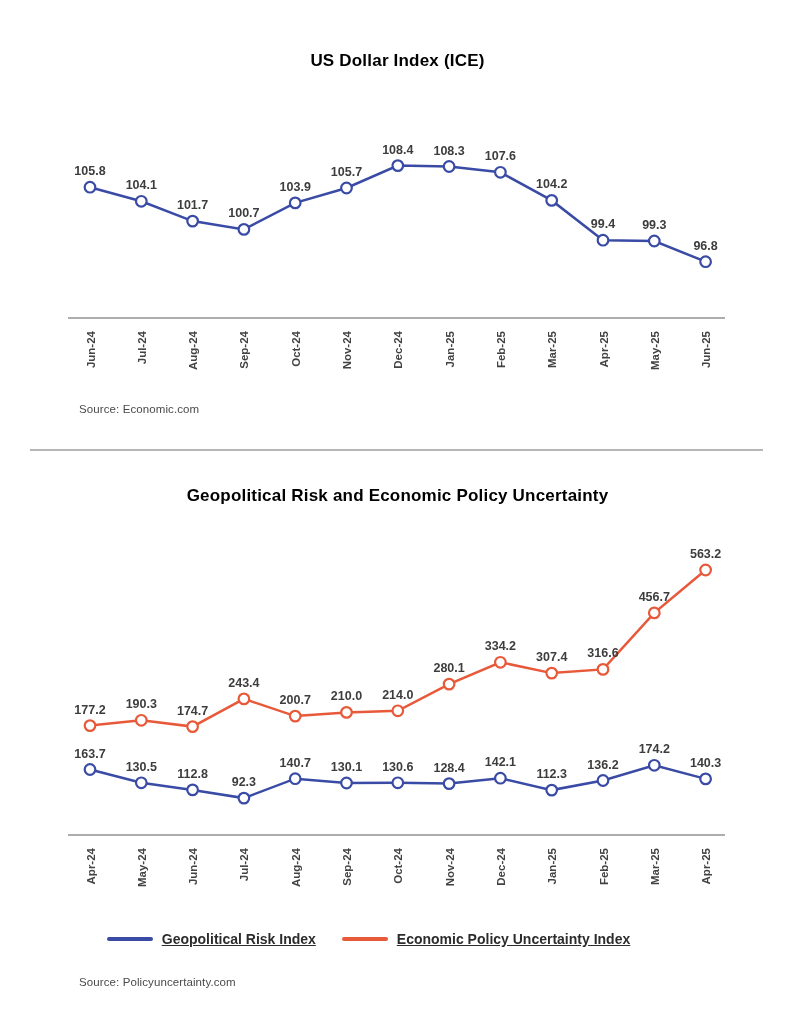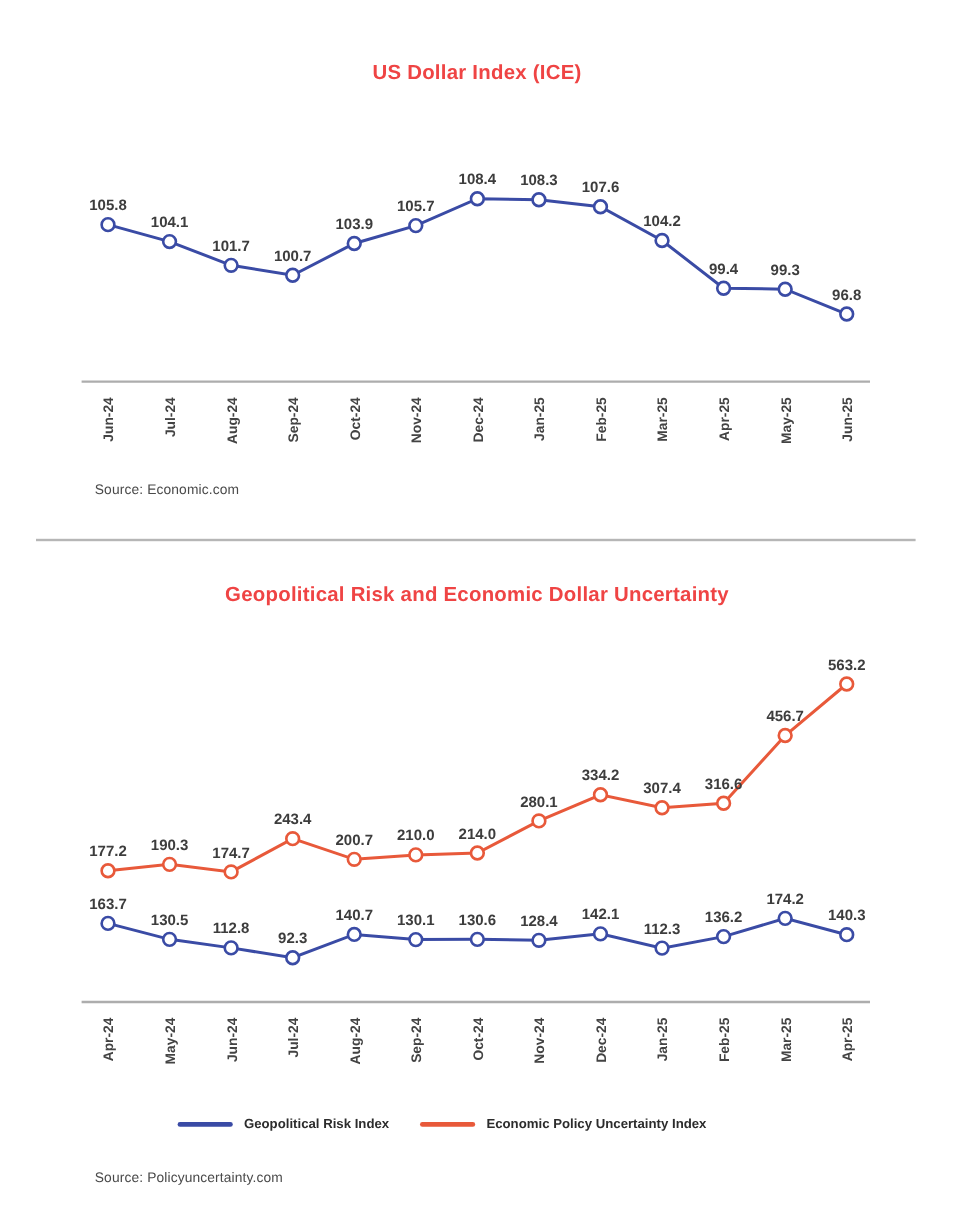--- a/index.html
+++ b/index.html
@@ -2,40 +2,40 @@
 <html><head>
 <meta charset="utf-8">
 <style>
   html,body{margin:0;padding:0;background:#ffffff;}
   .page{
     position:relative;width:795px;height:1024px;background:#ffffff;
     font-family:"Liberation Sans",sans-serif;overflow:hidden;
   }
   .chart-title{
     position:absolute;left:0;width:795px;text-align:center;
-    font-size:17px;font-weight:bold;color:#ef4444;letter-spacing:.2px;
+    font-size:17px;font-weight:bold;color:#000000;letter-spacing:.2px;
   }
   #title1{top:51px;}
   #title2{top:486px;}
   .plot-svg{position:absolute;left:0;}
   #svg1{top:0;}
   #svg2{top:455px;}
   .source-note{
     position:absolute;left:79px;font-size:11.5px;color:#4a4a4a;letter-spacing:.1px;
   }
   #source1{top:403px;}
   #source2{top:976px;}
   .divider{
     position:absolute;top:449px;left:30px;width:733px;height:0;
     border-top:2px solid #b6b6b6;
   }
   .legend{
     position:absolute;top:931px;left:0;width:737px;
     display:flex;justify-content:center;align-items:center;
-    font-size:11px;font-weight:bold;color:#2c2c2c;
+    font-size:14px;font-weight:bold;color:#2c2c2c;text-decoration:underline;
   }
   .legend .swatch{
     display:inline-block;width:46px;height:3.5px;border-radius:2px;margin-right:9px;
   }
   .legend .swatch.second{margin-left:26px;}
 </style>
 </head>
 <body>
 
 <div class="page">
@@ -83,21 +83,21 @@
       <circle cx="654.3" cy="241.0" r="5.3" fill="#ffffff" stroke="#3A4BA5" stroke-width="2.2"></circle>
       <text x="654.3" y="229.0" text-anchor="middle" font-size="12.5" font-weight="bold" fill="#3D3D3D">99.3</text>
       <circle cx="705.6" cy="261.7" r="5.3" fill="#ffffff" stroke="#3A4BA5" stroke-width="2.2"></circle>
       <text x="705.6" y="249.7" text-anchor="middle" font-size="12.5" font-weight="bold" fill="#3D3D3D">96.8</text>
     </svg>
 
   <div class="source-note" id="source1">Source: Economic.com</div>
 
   <div class="divider"></div>
 
-  <div class="chart-title" id="title2">Geopolitical Risk and Economic Dollar Uncertainty</div>
+  <div class="chart-title" id="title2">Geopolitical Risk and Economic Policy Uncertainty</div>
 
   <svg id="svg2" class="plot-svg" width="795" height="450" viewBox="0 0 795 450">
       <line x1="68" y1="380" x2="725" y2="380" stroke="#ADADAD" stroke-width="2"></line>
       <text transform="translate(94.5,393) rotate(-90)" text-anchor="end" font-size="11.5" font-weight="bold" fill="#434343">Apr-24</text>
       <text transform="translate(145.8,393) rotate(-90)" text-anchor="end" font-size="11.5" font-weight="bold" fill="#434343">May-24</text>
       <text transform="translate(197.1,393) rotate(-90)" text-anchor="end" font-size="11.5" font-weight="bold" fill="#434343">Jun-24</text>
       <text transform="translate(248.4,393) rotate(-90)" text-anchor="end" font-size="11.5" font-weight="bold" fill="#434343">Jul-24</text>
       <text transform="translate(299.7,393) rotate(-90)" text-anchor="end" font-size="11.5" font-weight="bold" fill="#434343">Aug-24</text>
       <text transform="translate(351.0,393) rotate(-90)" text-anchor="end" font-size="11.5" font-weight="bold" fill="#434343">Sep-24</text>
       <text transform="translate(402.3,393) rotate(-90)" text-anchor="end" font-size="11.5" font-weight="bold" fill="#434343">Oct-24</text>

